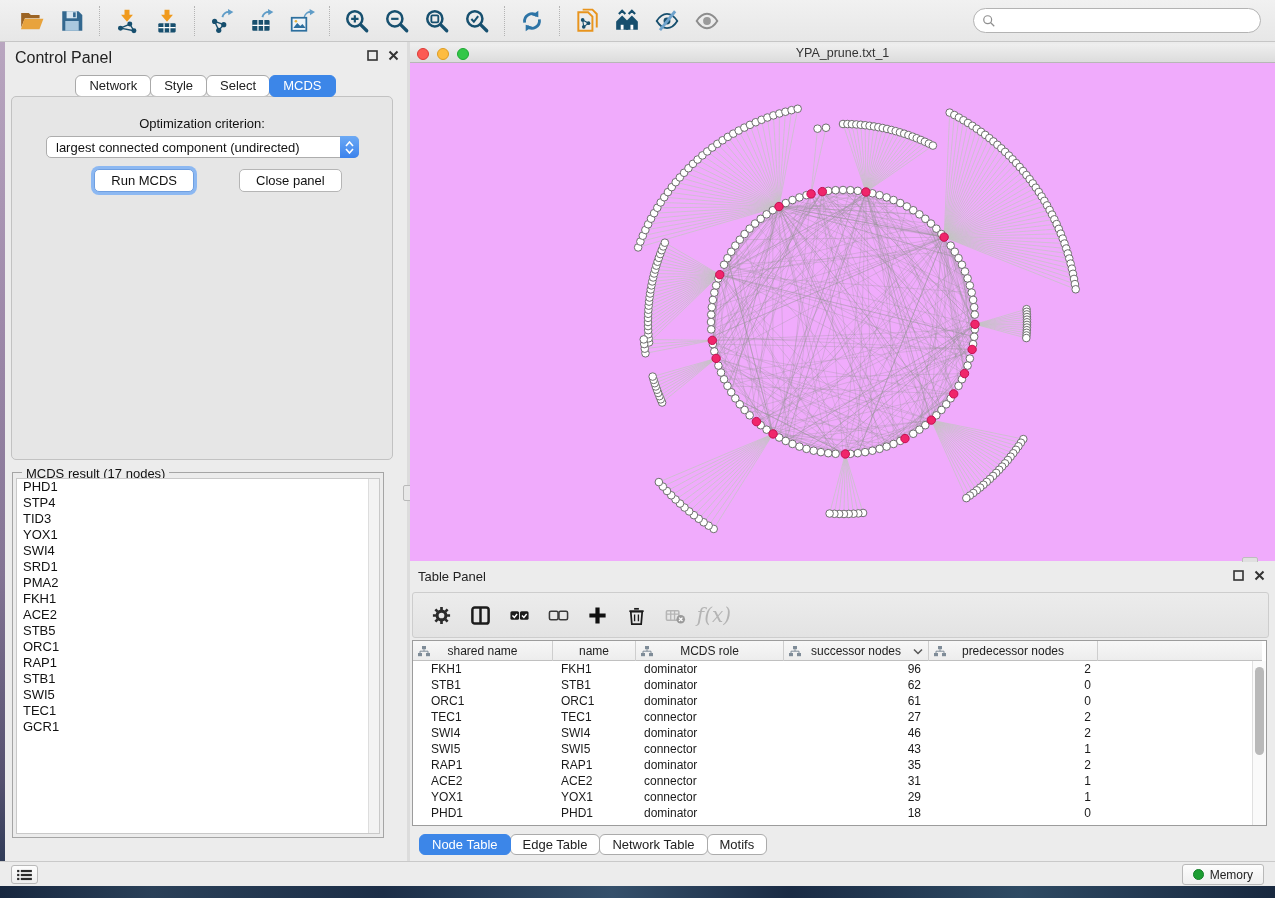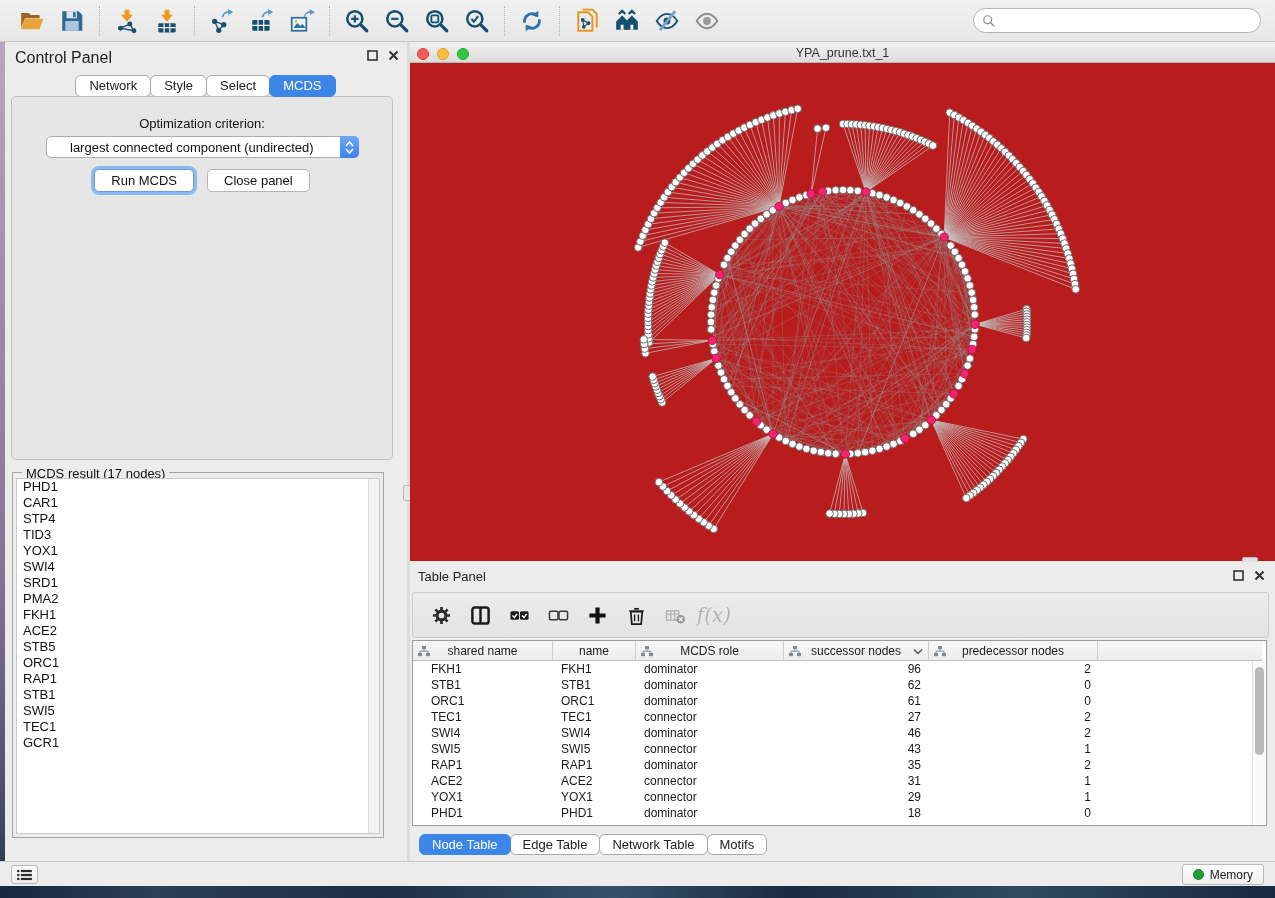--- a/index.html
+++ b/index.html
@@ -39,29 +39,29 @@
   .ctab { height:22px; padding:0 13px; font-size:13px; line-height:20px; color:#222;
     background:#fff; border:1px solid #a9a9a9; border-radius:6px; margin-left:-1px; }
   .ctab.active { background:#3c86e8; border-color:#3c86e8; color:#fff; position:relative; z-index:2; }
 
   .tab-content { position:absolute; left:6px; top:54px; width:382px; height:364px;
     background:#e6e6e6; border:1px solid #c2c2c2; border-radius:5px; }
   .opt-label { position:absolute; left:0; right:0; top:19px; text-align:center;
     font-size:13px; color:#111; }
   .dropdown { position:absolute; left:34px; top:39px; width:313px; height:22px;
     background:#fff; border:1px solid #adadad; border-radius:5px; display:flex; align-items:center; }
-  .dropdown .dd-text { flex:1; font-size:13px; color:#111; padding-left:23px; white-space:nowrap; }
+  .dropdown .dd-text { flex:1; font-size:13px; color:#111; padding-left:9px; white-space:nowrap; }
   .dd-stepper { width:19px; height:22px; margin-right:-1px; border-radius:0 5px 5px 0;
     background:linear-gradient(#6daaf5,#3b82ec); display:flex; flex-direction:column;
     align-items:center; justify-content:center; gap:1px; }
   .dd-stepper svg { width:9px; height:6px; }
   .btn-row { position:absolute; left:0; right:0; top:72px; height:24px;
     display:flex; justify-content:center; gap:13px; }
   .pbtn { height:23px; padding:0 16px; background:#fff; border:1px solid #b5b5b5;
-    border-radius:5px; font-size:13px; color:#111; line-height:21px; }
+    border-radius:5px; font-size:13px; color:#111; line-height:21px;margin-left:32px; }
   .pbtn.focused { box-shadow:0 0 0 3px #8cb8f2; border-color:#6f9fe0; }
 
   .result-group { position:absolute; left:7px; top:424px; width:372px; height:372px; }
   .group-border { position:absolute; inset:6px 0 0 0; border:1px solid #a5a5a5; }
   .group-legend { position:absolute; left:10px; top:0; background:#ececec; padding:0 4px;
     font-size:13px; color:#111; }
   .result-list { position:absolute; left:4px; top:12px; right:4px; bottom:4px;
     background:#fff; border:1px solid #c9c9c9; overflow:hidden; }
   .result-item { font-size:13px; color:#111; line-height:16px; padding-left:6px; }
   .list-track { position:absolute; right:0; top:0; bottom:0; width:11px;
@@ -70,21 +70,21 @@
   
   .v-splitter { position:absolute; left:407px; top:0; width:3px; height:819px; background:#dcdcdc; }
   .v-handle { position:absolute; left:403px; top:443px; width:10px; height:16px;
     background:#e8e8e8; border:1px solid #b9b9b9; border-radius:2px; }
   .h-handle { position:absolute; left:832px; top:515px; width:16px; height:8px;
     background:#e0e0e0; border:1px solid #bdbdbd; border-radius:2px; }
 
   
   .right-area { position:absolute; left:410px; top:0; width:865px; height:819px; }
   .network-window { position:absolute; left:0; top:2px; width:865px; height:517px;
-    background:#b91c1c; }
+    background:#f0abfc; }
   .nw-titlebar { position:absolute; left:0; top:0; right:0; height:19px;
     background:linear-gradient(#efefef,#dcdcdc); border-bottom:1px solid #b7b7b7; }
   .traffic { position:absolute; left:7px; top:3.5px; display:flex; gap:8px; }
   .traffic span { width:12px; height:12px; border-radius:50%; display:block; }
   .nw-title { position:absolute; left:0; right:0; top:0; height:19px; text-align:center;
     font-size:12.5px; line-height:19px; color:#333; }
   .nw-canvas { position:absolute; left:0; top:19px; width:865px; height:498px; }
 
   
   .table-panel { position:absolute; left:0; top:520px; width:865px; height:299px; background:#ececec; }
@@ -327,21 +327,20 @@
           <button class="pbtn">Close panel</button>
         </div>
       </div>
 
       <div class="result-group">
         <div class="group-border"></div>
         <span class="group-legend">MCDS result (17 nodes)</span>
         <div class="result-list">
           <div>
               <div class="result-item">PHD1</div>
-              <div class="result-item">CAR1</div>
               <div class="result-item">STP4</div>
               <div class="result-item">TID3</div>
               <div class="result-item">YOX1</div>
               <div class="result-item">SWI4</div>
               <div class="result-item">SRD1</div>
               <div class="result-item">PMA2</div>
               <div class="result-item">FKH1</div>
               <div class="result-item">ACE2</div>
               <div class="result-item">STB5</div>
               <div class="result-item">ORC1</div>

